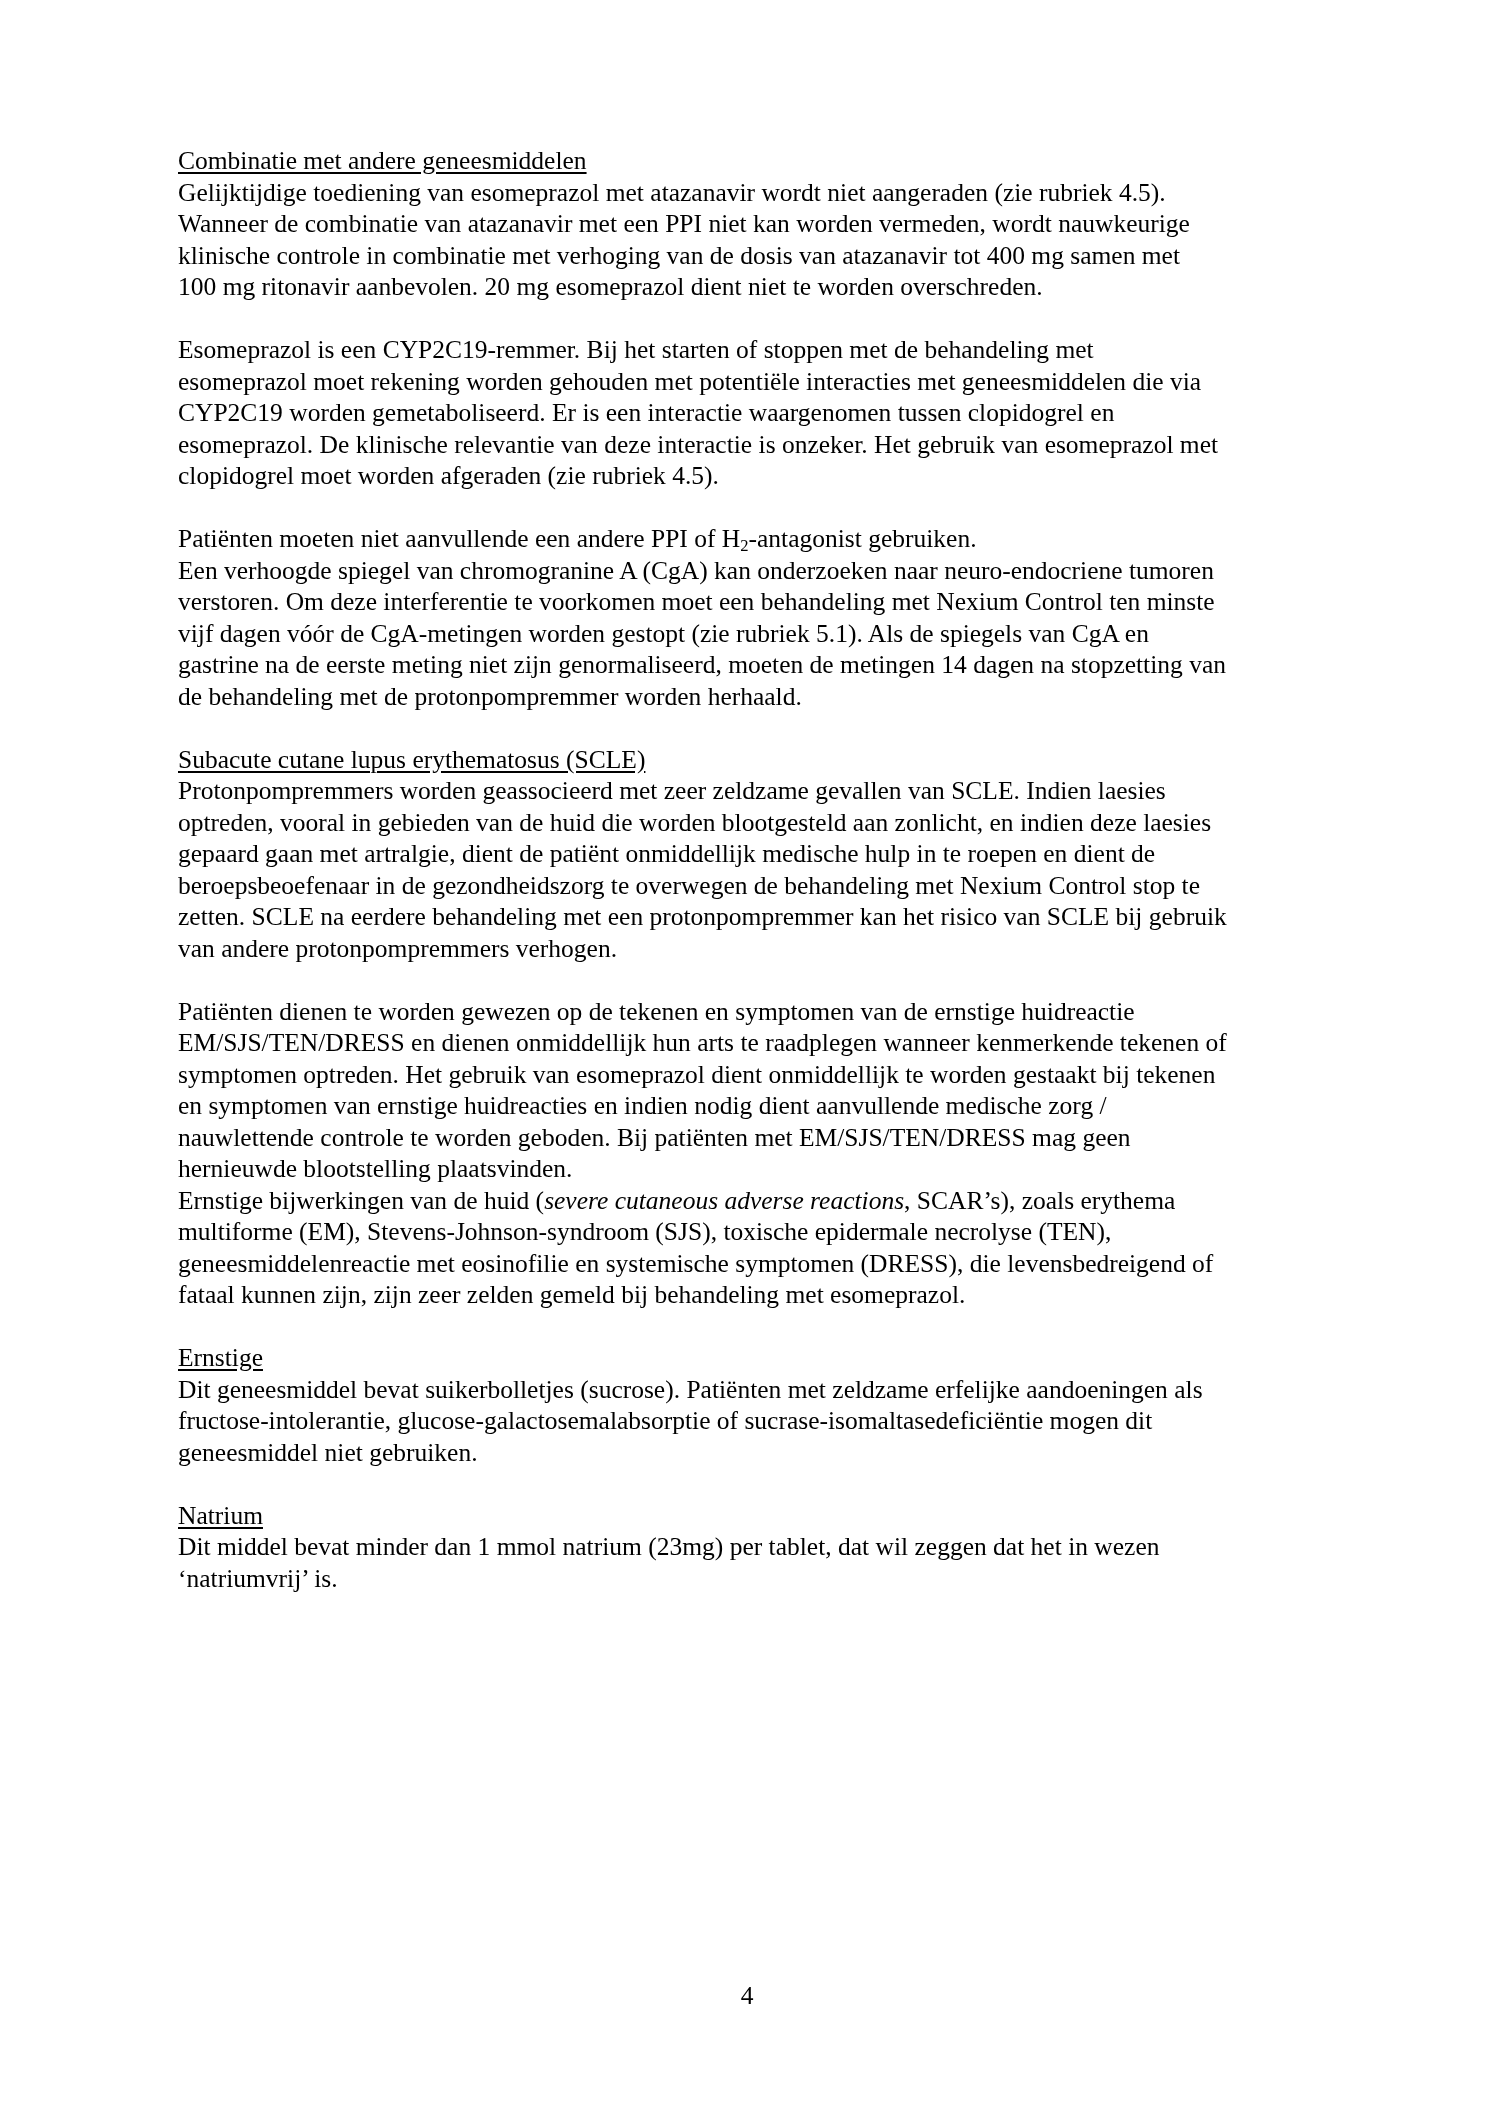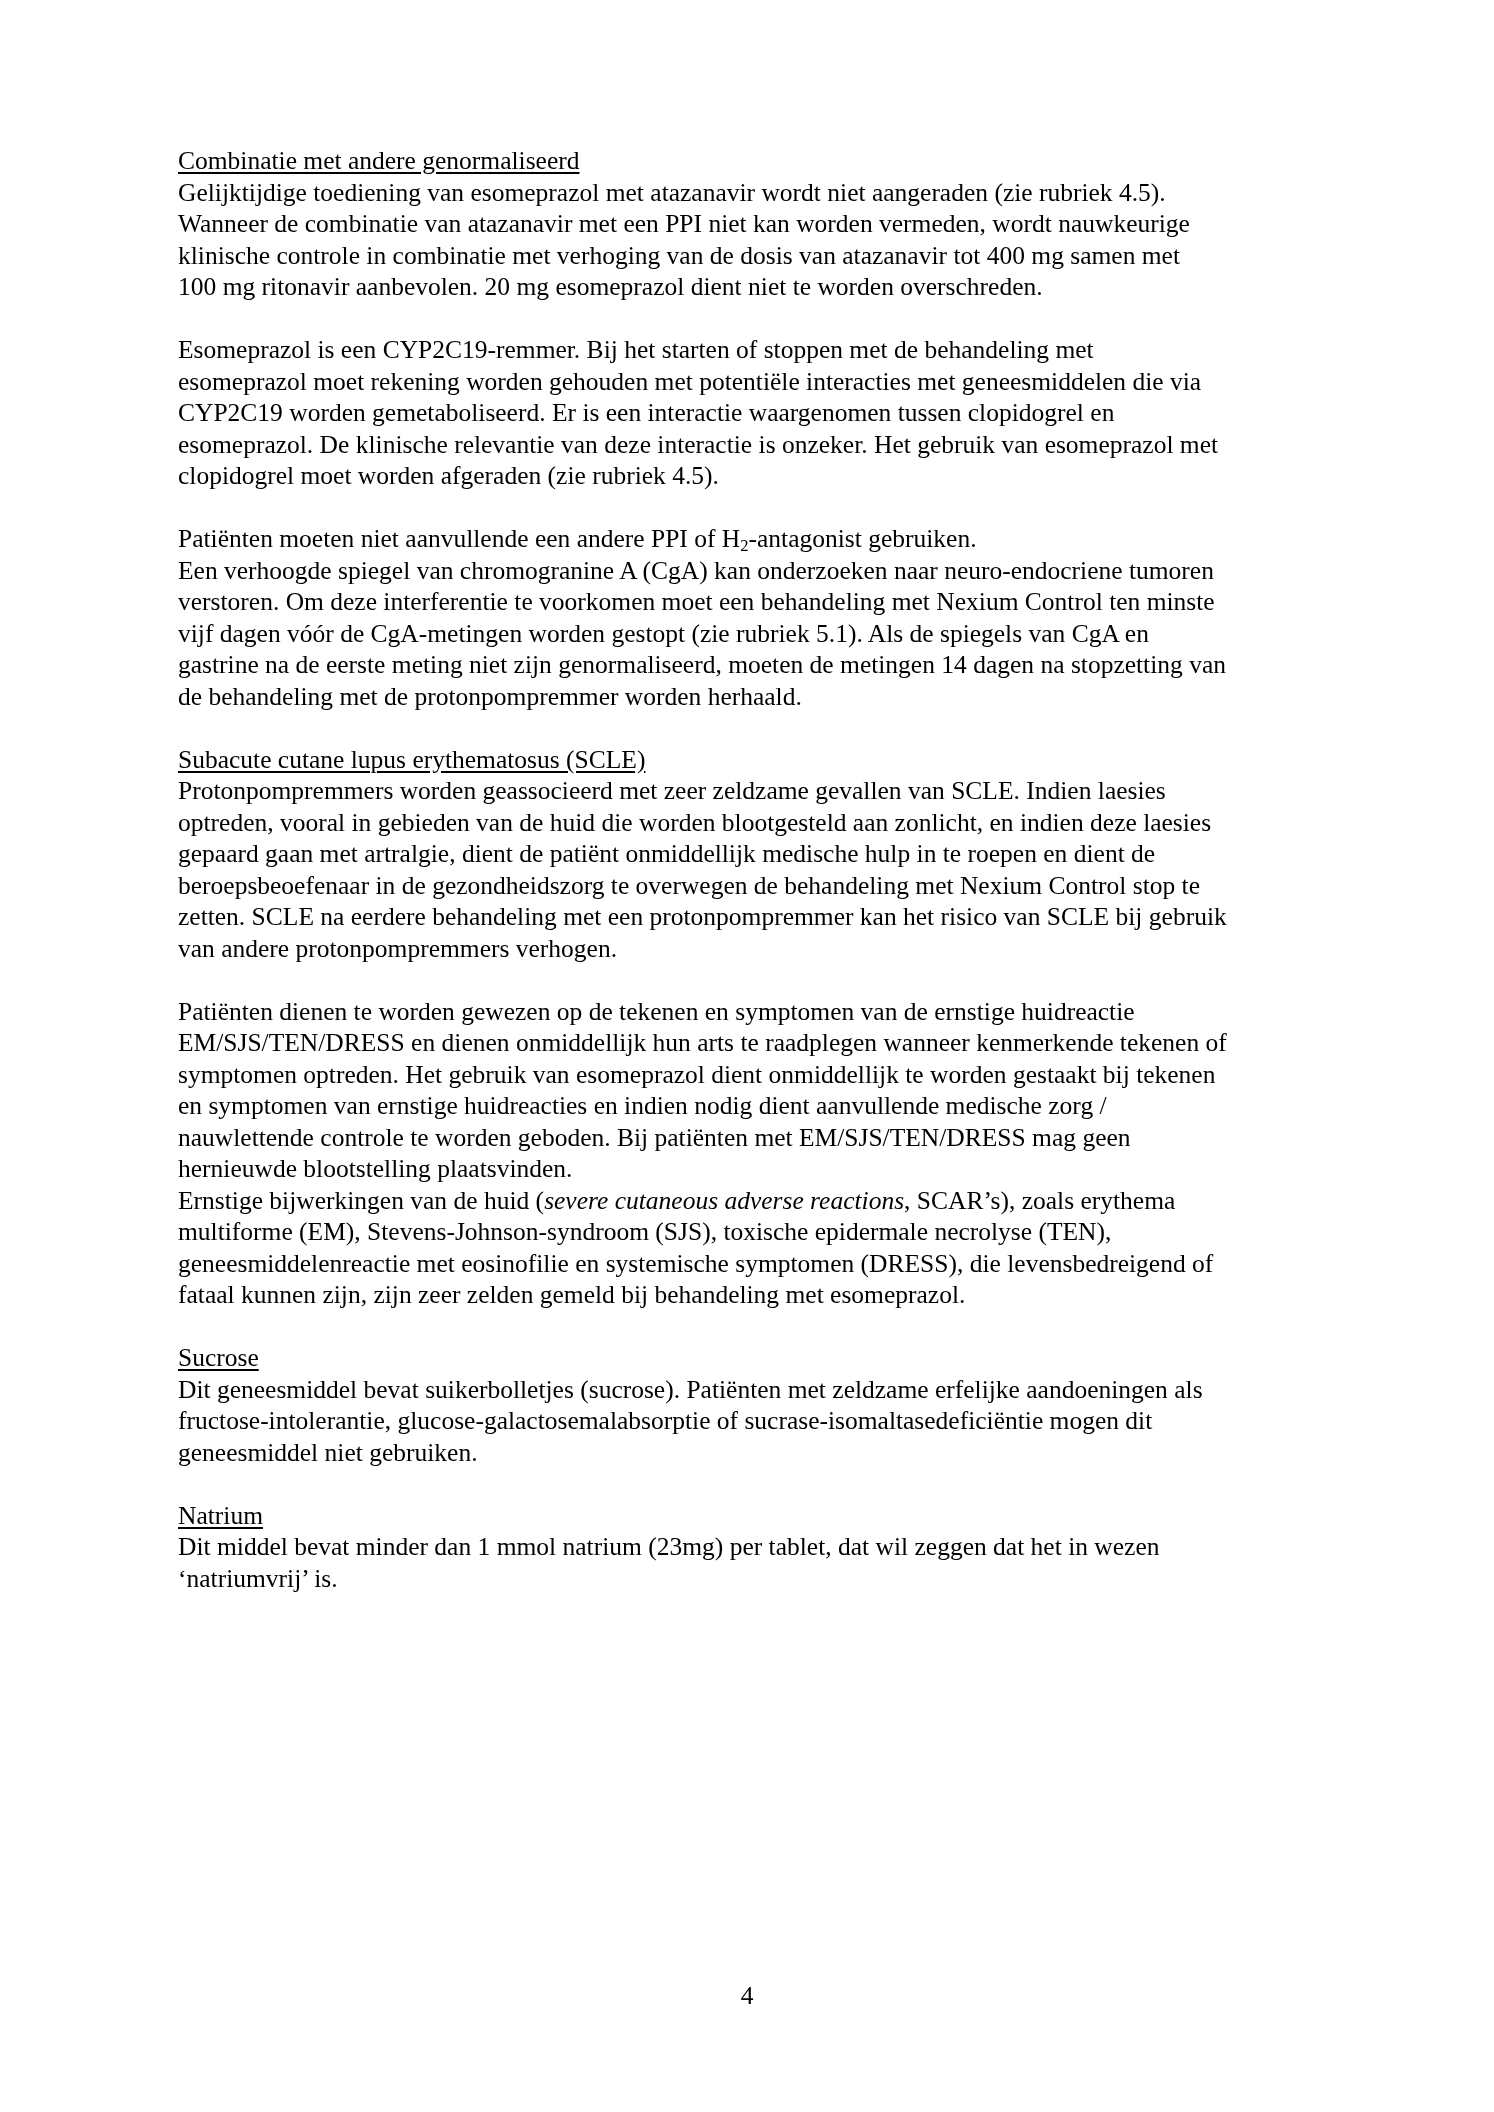--- a/index.html
+++ b/index.html
@@ -57,21 +57,21 @@
     width: 100%;
     text-align: center;
     line-height: 31.5px;
   }
 </style>
 </head>
 <body>
 
 <div class="page">
 
-  <div class="heading heading-underline">Combinatie met andere genormaliseerd</div>
+  <div class="heading heading-underline">Combinatie met andere geneesmiddelen</div>
   <p class="para">Gelijktijdige toediening van esomeprazol met atazanavir wordt niet aangeraden (zie rubriek 4.5).
 Wanneer de combinatie van atazanavir met een PPI niet kan worden vermeden, wordt nauwkeurige
 klinische controle in combinatie met verhoging van de dosis van atazanavir tot 400 mg samen met
 100 mg ritonavir aanbevolen. 20 mg esomeprazol dient niet te worden overschreden.</p>
 
   <p class="para mt">Esomeprazol is een CYP2C19-remmer. Bij het starten of stoppen met de behandeling met
 esomeprazol moet rekening worden gehouden met potentiële interacties met geneesmiddelen die via
 CYP2C19 worden gemetaboliseerd. Er is een interactie waargenomen tussen clopidogrel en
 esomeprazol. De klinische relevantie van deze interactie is onzeker. Het gebruik van esomeprazol met
 clopidogrel moet worden afgeraden (zie rubriek 4.5).</p>
@@ -97,21 +97,21 @@
 symptomen optreden. Het gebruik van esomeprazol dient onmiddellijk te worden gestaakt bij tekenen
 en symptomen van ernstige huidreacties en indien nodig dient aanvullende medische zorg /
 nauwlettende controle te worden geboden. Bij patiënten met EM/SJS/TEN/DRESS mag geen
 hernieuwde blootstelling plaatsvinden.</p>
 
   <p class="para"><span>Ernstige bijwerkingen van de huid (</span><span class="italic">severe cutaneous adverse reactions</span><span>, SCAR’s), zoals erythema</span><span>
 multiforme (EM), Stevens-Johnson-syndroom (SJS), toxische epidermale necrolyse (TEN),
 geneesmiddelenreactie met eosinofilie en systemische symptomen (DRESS), die levensbedreigend of
 fataal kunnen zijn, zijn zeer zelden gemeld bij behandeling met esomeprazol.</span></p>
 
-  <div class="heading heading-underline mt">Sucrose</div>
+  <div class="heading heading-underline mt">Ernstige</div>
   <p class="para">Dit geneesmiddel bevat suikerbolletjes (sucrose). Patiënten met zeldzame erfelijke aandoeningen als
 fructose-intolerantie, glucose-galactosemalabsorptie of sucrase-isomaltasedeficiëntie mogen dit
 geneesmiddel niet gebruiken.</p>
 
   <div class="heading heading-underline mt">Natrium</div>
   <p class="para">Dit middel bevat minder dan 1 mmol natrium (23mg) per tablet, dat wil zeggen dat het in wezen
 ‘natriumvrij’ is.</p>
 
 
 

